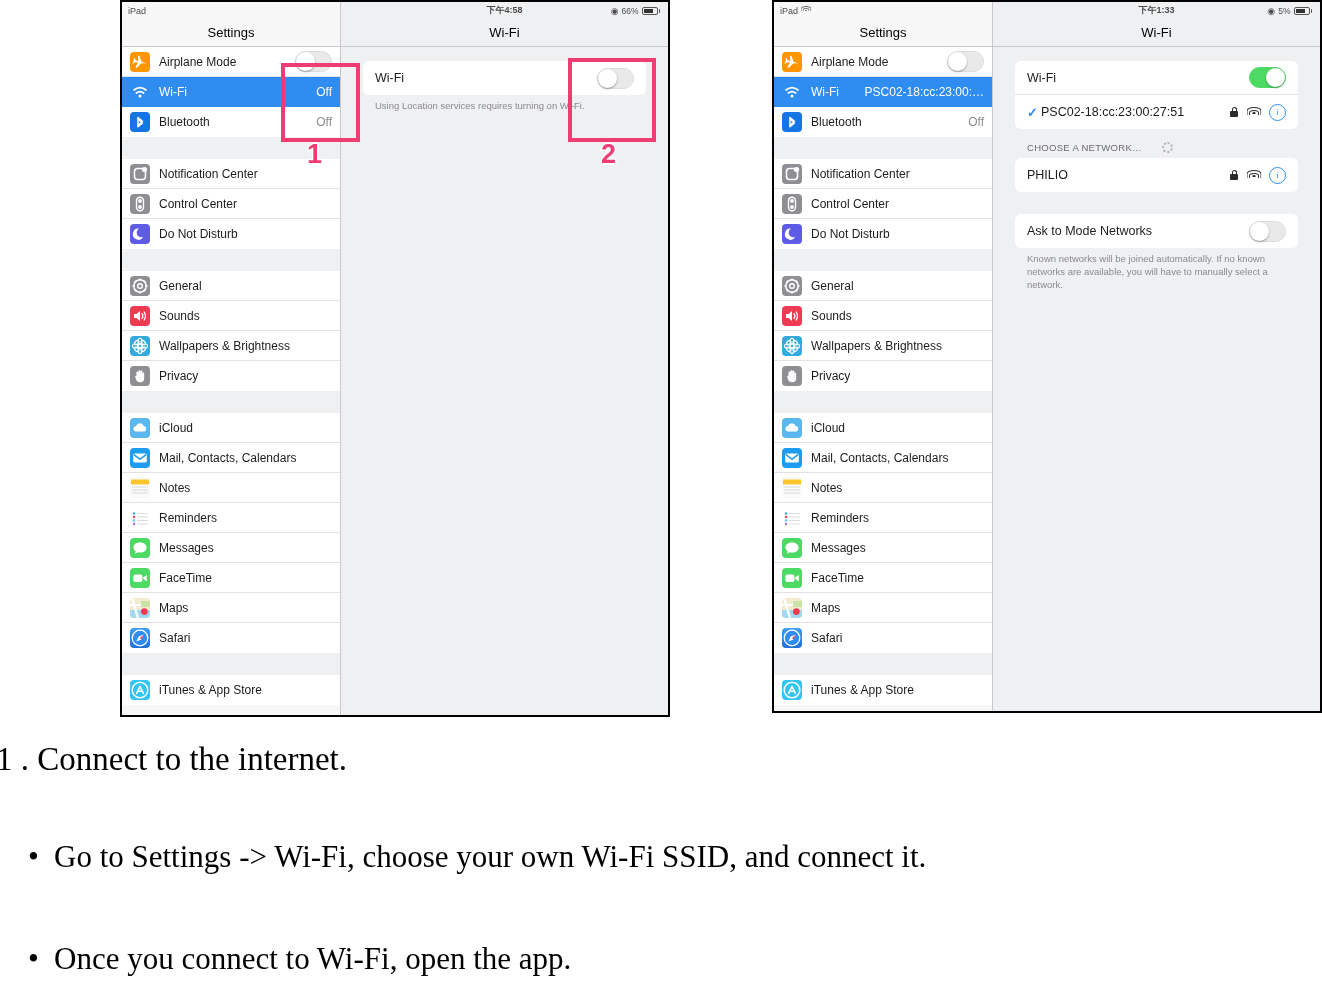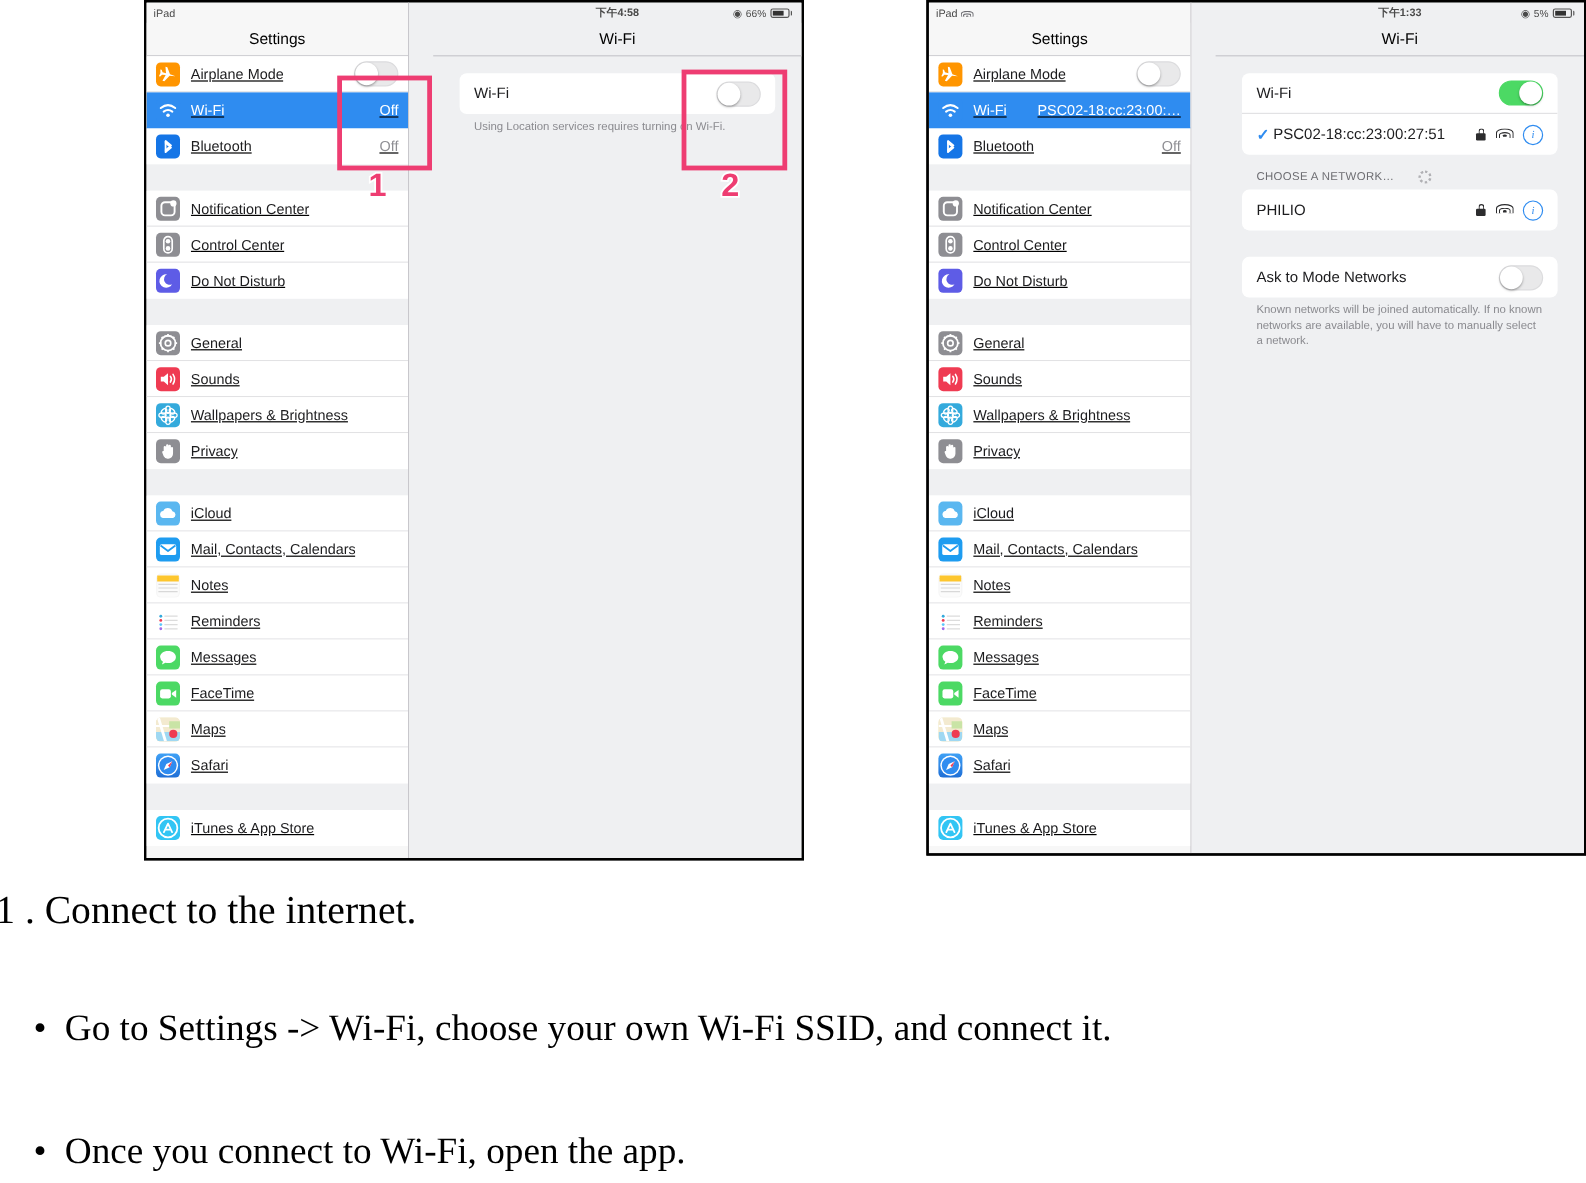--- a/index.html
+++ b/index.html
@@ -4,43 +4,43 @@
 <style>
   html,body{margin:0;padding:0;}
   body{width:1322px;height:986px;background:#ffffff;font-family:"Liberation Sans",sans-serif;position:relative;overflow:hidden;}
 
   .shot{position:absolute;background:#000;box-sizing:border-box;border:2px solid #000;overflow:hidden;}
   #shot-left{left:120px;top:0px;width:550px;height:717px;}
   #shot-right{left:772px;top:0px;width:550px;height:713px;}
 
   .ipad{position:absolute;inset:0;background:#eff0f2;display:flex;}
   .sidebar{width:218px;background:#f7f7f7;position:relative;border-right:1px solid #c8c7cc;overflow:hidden;flex:0 0 218px;}
-  .detail{flex:1;background:#eff0f2;position:relative;overflow:hidden;padding-left:20px;}
+  .detail{flex:1;background:#eff0f2;position:relative;overflow:hidden;}
 
   
   .statusbar{height:17px;display:flex;align-items:center;font-size:9px;color:#4a4a4a;padding:0 6px;box-sizing:border-box;}
-  .sb-left{display:flex;align-items:flex-end;gap:3px;}
+  .sb-left{display:flex;align-items:flex-start;gap:3px;}
   .sb-right{margin-left:auto;display:flex;align-items:center;gap:3px;font-size:8.5px;}
   .detail .statusbar{justify-content:center;position:relative;}
   .detail .statusbar .sb-time{position:absolute;left:50%;transform:translateX(-50%);font-weight:bold;font-size:9px;}
   .detail .statusbar .sb-right{position:absolute;right:8px;}
 
   .battery{display:inline-flex;align-items:center;}
   .batt-body{width:16px;height:8px;border:1px solid #555;border-radius:2px;padding:1px;box-sizing:border-box;display:block;}
   .batt-fill{background:#333;height:100%;display:block;}
   .batt-cap{width:1.5px;height:4px;background:#555;margin-left:1px;border-radius:0 1px 1px 0;}
 
   
   .navtitle{height:27px;display:flex;align-items:center;justify-content:center;font-size:13px;font-weight:normal;color:#000;background:#f7f7f7;border-bottom:1px solid #c8c7cc;}
   .detail .navtitle{background:#eff0f2;}
 
   
   .group{background:#ffffff;}
   .gap{height:22px;background:#eff0f2;}
-  .row{height:30px;display:flex;align-items:center;padding-left:8px;padding-right:8px;box-sizing:border-box;background:#fff;border-bottom:1px solid #e2e2e4;text-decoration:underline;}
+  .row{height:30px;display:flex;align-items:center;padding-left:8px;padding-right:8px;box-sizing:border-box;background:#fff;border-bottom:1px solid #e2e2e4;}
   .row:last-child{border-bottom:none;}
   .row .ico{width:20px;height:20px;border-radius:4px;flex:0 0 20px;margin-right:9px;display:flex;align-items:center;justify-content:center;color:#fff;font-size:12px;line-height:1;overflow:hidden;position:relative;}
   .row .lbl{font-size:12px;color:#1c1c1e;white-space:nowrap;overflow:hidden;text-overflow:ellipsis;}
   .row .val{margin-left:auto;font-size:12px;color:#8e8e93;padding-left:6px;white-space:nowrap;}
   .row.sel{background:#2f8cf0;border-bottom:1px solid #2f8cf0;}
   .row.sel .lbl,.row.sel .val{color:#fff;}
 
   
   .tgl{margin-left:auto;width:37px;height:21px;border-radius:11px;background:#e9e9ea;border:1px solid #dcdcde;box-sizing:border-box;position:relative;flex:0 0 37px;}
   .tgl .knob{position:absolute;top:0px;left:0px;width:19px;height:19px;border-radius:50%;background:#fff;box-shadow:0 1px 2px rgba(0,0,0,.35);}

